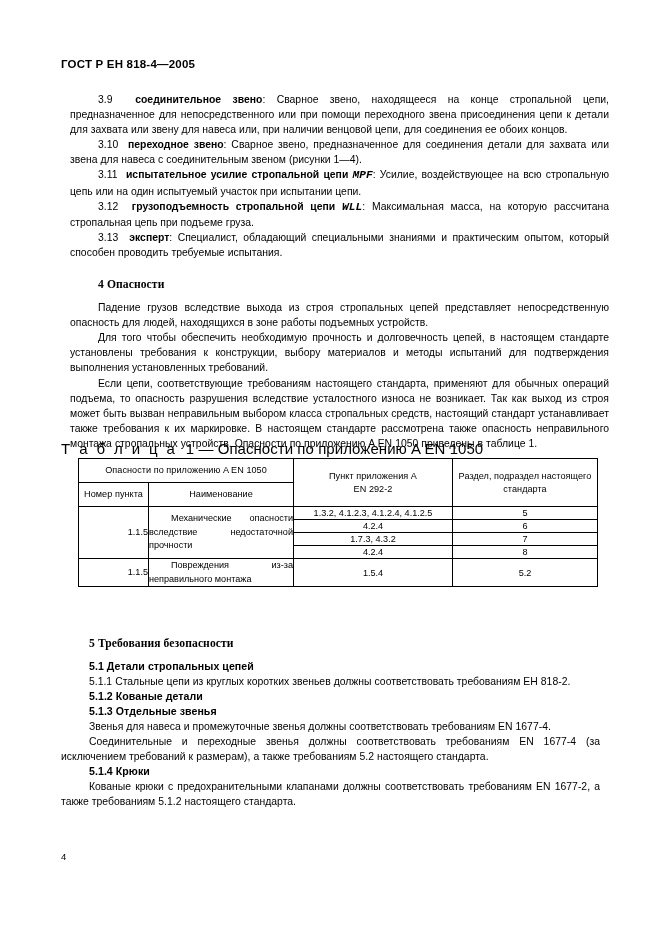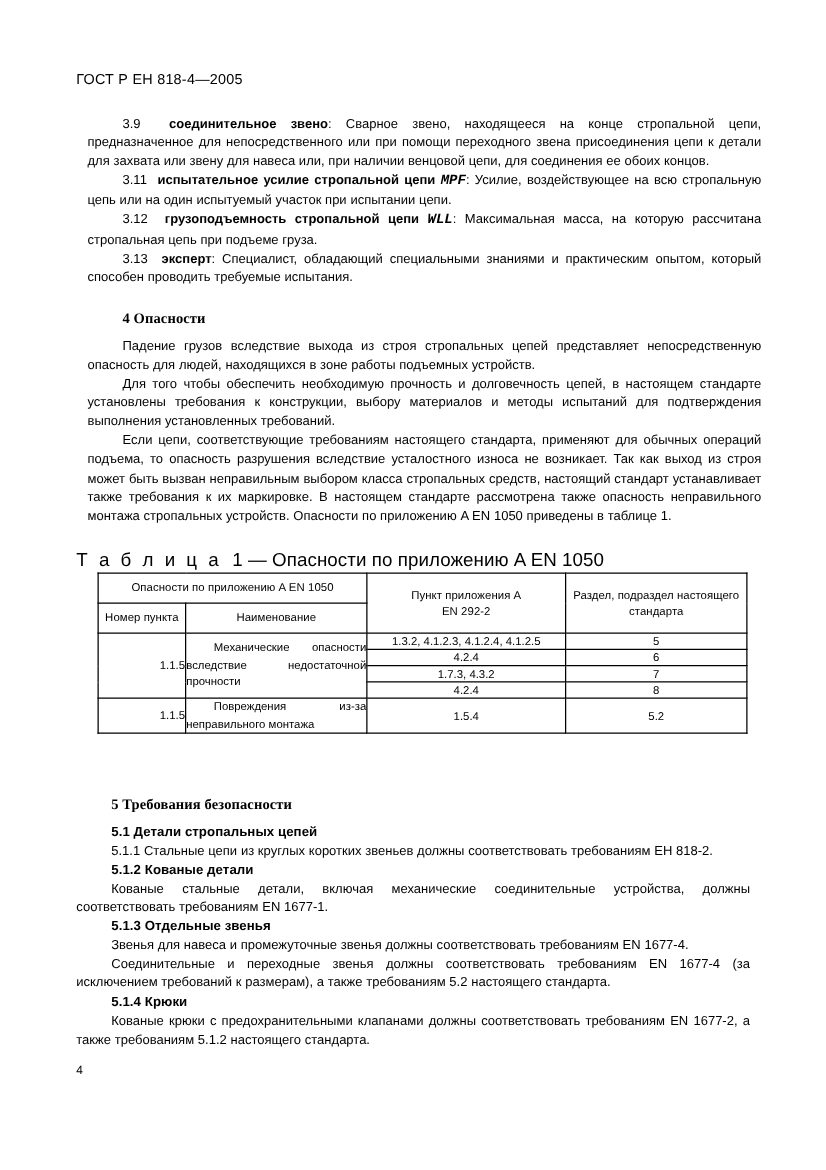--- a/index.html
+++ b/index.html
@@ -23,21 +23,21 @@
     height: 936px;
     background: #ffffff;
   }
 
   
   .doc-header {
     position: absolute;
     left: 61px;
     top: 58px;
     font-size: 11.5px;
-    font-weight: normal;
+    font-weight: bold;
     letter-spacing: 0.2px;
     white-space: nowrap;
   }
 
   
   .body-col {
     position: absolute;
     left: 70px;
     top: 92px;
     width: 539px;
@@ -163,20 +163,21 @@
 <body>
 
 <div class="page">
 
   <div class="doc-header">ГОСТ Р ЕН 818-4—2005</div>
 
   <div class="body-col">
 
     <p class="para"><span>3.9</span>&nbsp;&nbsp;<b class="term">соединительное звено</b><span>: Сварное звено, находящееся на конце стропальной цепи, предназначенное для непосредственного или при помощи переходного звена присоединения цепи к детали для захвата или звену для навеса или, при наличии венцовой цепи, для соединения ее обоих концов.</span></p>
 
+    <p class="para"><span>3.10</span>&nbsp;&nbsp;<b class="term">переходное звено</b><span>: Сварное звено, предназначенное для соединения детали для захвата или звена для навеса с соединительным звеном (рисунки 1—4).</span></p>
 
     <p class="para"><span>3.11</span>&nbsp;&nbsp;<b class="term">испытательное усилие стропальной цепи</b>&nbsp;<i class="sym">MPF</i><span>: Усилие, воздействующее на всю стропальную цепь или на один испытуемый участок при испытании цепи.</span></p>
 
     <p class="para"><span>3.12</span>&nbsp;&nbsp;<b class="term">грузоподъемность стропальной цепи</b>&nbsp;<i class="sym">WLL</i><span>: Максимальная масса, на которую рассчитана стропальная цепь при подъеме груза.</span></p>
 
     <p class="para"><span>3.13</span>&nbsp;&nbsp;<b class="term">эксперт</b><span>: Специалист, обладающий специальными знаниями и практическим опытом, который способен проводить требуемые испытания.</span></p>
 
     <div class="gap-lg"></div>
 
     <h2 class="clause">4  Опасности</h2>
@@ -240,21 +241,20 @@
   <div class="body-col2">
 
     <h2 class="clause">5  Требования безопасности</h2>
 
     <div class="gap-sm"></div>
 
     <h3 class="subclause">5.1  Детали стропальных цепей</h3>
     <p class="para">5.1.1 Стальные цепи из круглых коротких звеньев должны соответствовать требованиям ЕН 818-2.</p>
 
     <h3 class="subclause">5.1.2  Кованые детали</h3>
-    <p class="para">Кованые стальные детали, включая механические соединительные устройства, должны соответствовать требованиям EN 1677-1.</p>
 
     <h3 class="subclause">5.1.3  Отдельные звенья</h3>
     <p class="para">Звенья для навеса и промежуточные звенья должны соответствовать требованиям EN 1677-4.</p>
     <p class="para">Соединительные и переходные звенья должны соответствовать требованиям EN 1677-4 (за исключением требований к размерам), а также требованиям 5.2 настоящего стандарта.</p>
 
     <h3 class="subclause">5.1.4  Крюки</h3>
     <p class="para">Кованые крюки с предохранительными клапанами должны соответствовать требованиям EN 1677-2, а также требованиям 5.1.2 настоящего стандарта.</p>
 
   </div>
 

